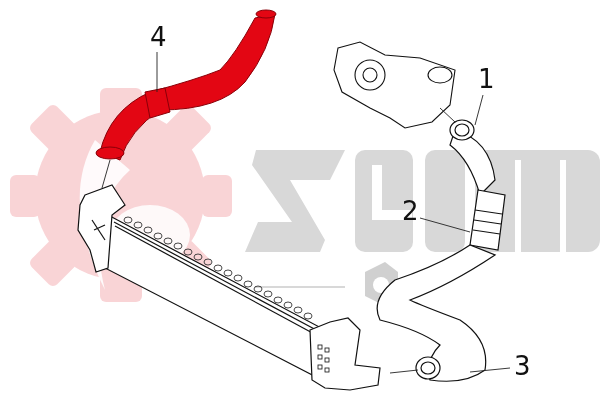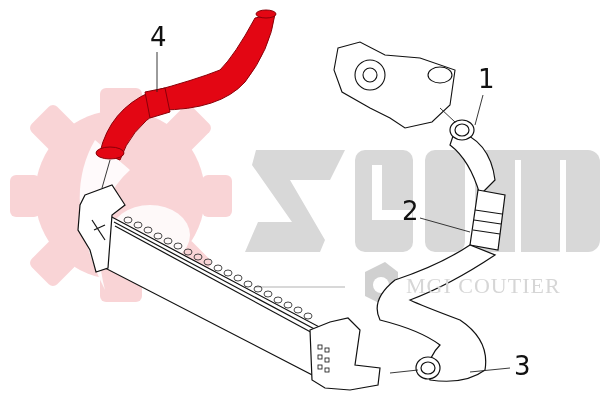--- a/index.html
+++ b/index.html
@@ -130,14 +130,13 @@
       <line x1="110" y1="160" x2="102" y2="188"></line>
       <line x1="440" y1="108" x2="455" y2="122"></line>
       <line x1="390" y1="373" x2="418" y2="370"></line>
     </g>
   </svg>
 
   <div class="callout" style="left:150px; top:24px;">4</div>
   <div class="callout" style="left:478px; top:66px;">1</div>
   <div class="callout" style="left:402px; top:198px;">2</div>
   <div class="callout" style="left:514px; top:353px;">3</div>
-  <div class="brand-sub" style="left:406px; top:273px;">MGI COUTIER</div>
 </div>
 
 </body></html>

